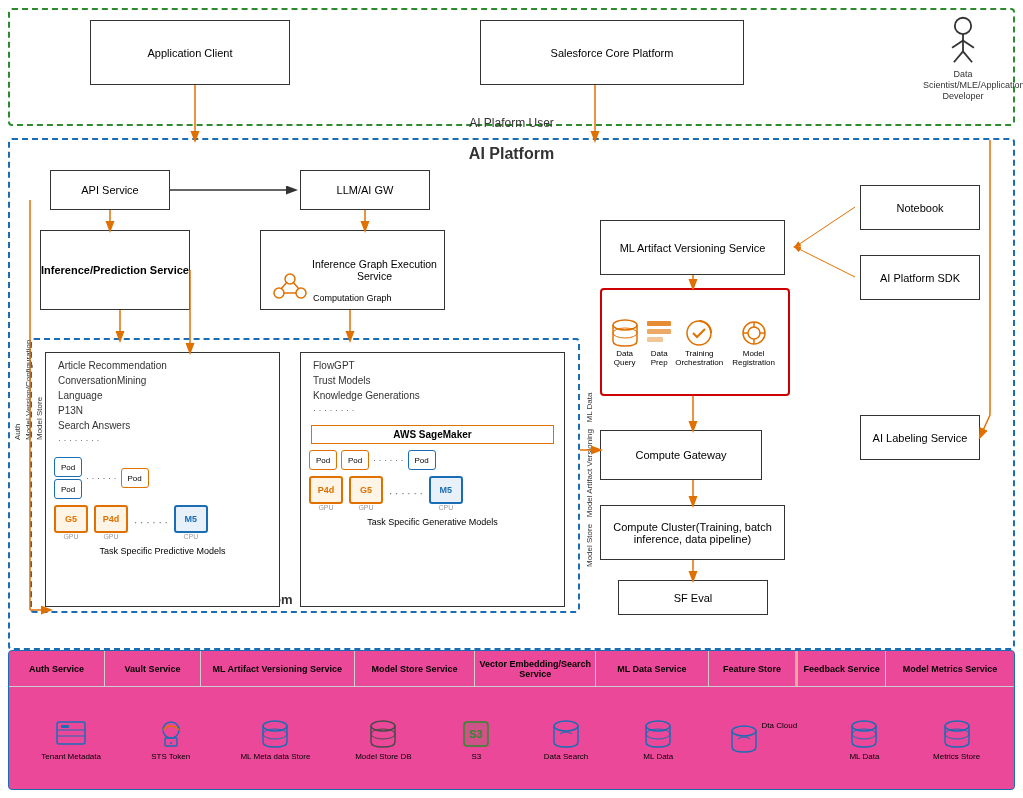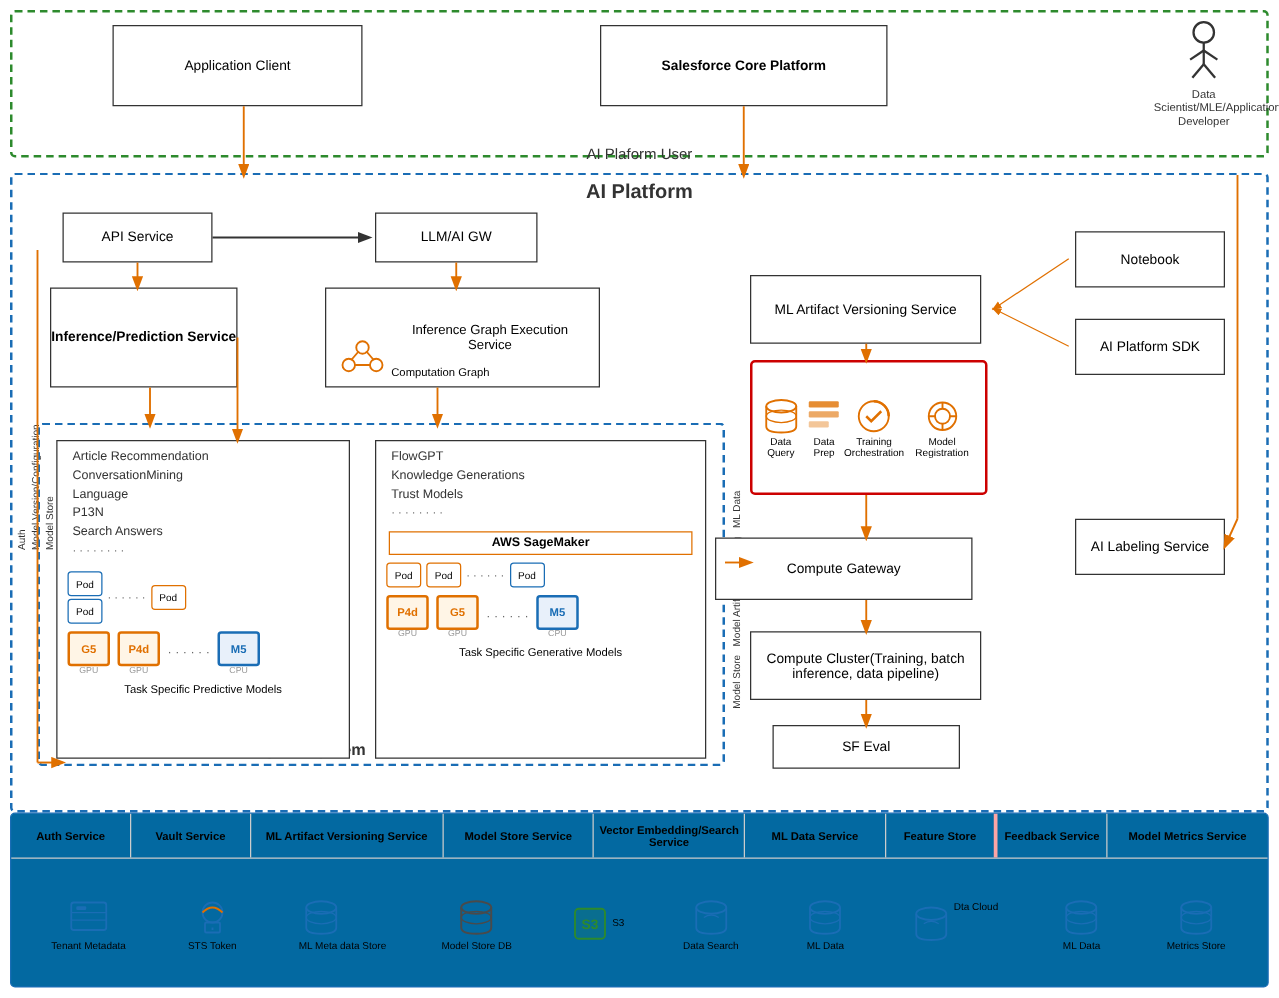--- a/index.html
+++ b/index.html
@@ -35,23 +35,22 @@
     .app-client-box {
       top: 20px;
       left: 90px;
       width: 200px;
       height: 65px;
     }
 
     .salesforce-box {
       top: 20px;
       left: 480px;
-      width: 230px;
+      width: 264px;
       height: 65px;
-      font-weight: bold;
     }
 
     
     .person-icon-area {
       position: absolute;
       top: 15px;
       right: 20px;
       width: 80px;
       text-align: center;
     }
@@ -90,21 +89,21 @@
       left: 40px;
       width: 150px;
       height: 80px;
       font-weight: bold;
     }
 
     
     .inference-graph-box {
       top: 230px;
       left: 260px;
-      width: 220px;
+      width: 185px;
       height: 80px;
       padding-left: 44px;
     }
 
     
     .ml-artifact-box {
       top: 220px;
       left: 600px;
       width: 185px;
       height: 55px;
@@ -137,22 +136,22 @@
     .model-list-item {
       font-size: 10px;
       padding: 2px 6px;
       border-bottom: none;
       color: #333;
     }
 
     
     .compute-gateway-box {
       top: 430px;
-      left: 572px;
-      width: 206px;
+      left: 600px;
+      width: 162px;
       height: 50px;
     }
 
     
     .compute-cluster-box {
       top: 505px;
       left: 600px;
       width: 185px;
       height: 55px;
     }
@@ -300,22 +299,22 @@
         <div style="width:34px;height:28px;border:2px solid #1a6db5;border-radius:3px;display:flex;align-items:center;justify-content:center;font-size:9px;font-weight:bold;color:#1a6db5;background:#e8f0fa;">M5</div>
         <div style="font-size:7px;color:#999;">CPU</div>
       </div>
     </div>
     <div style="text-align:center;font-size:9px;padding:3px;">Task Specific Predictive Models</div>
   </div>
 
   <div style="position:absolute;top:352px;left:300px;width:265px;height:255px;border:1.5px solid #333;background:#fff;">
     <div class="models-section">
       <div class="model-list-item">FlowGPT</div>
+      <div class="model-list-item">Trust Models</div>
       <div class="model-list-item">Knowledge Generations</div>
-      <div class="model-list-item">Trust Models</div>
       <div style="font-size:9px;padding:2px 6px;color:#666;">· · · · · · · ·</div>
     </div>
 
     <div style="text-align:center;font-size:10px;font-weight:bold;border:1.5px solid #e07000;margin:3px 10px;padding:3px;">AWS SageMaker</div>
 
     <div style="display:flex;align-items:center;gap:4px;padding:3px 8px;">
       <div style="display:flex;flex-direction:column;align-items:center;">
         <div style="width:28px;height:20px;border:1.5px solid #e07000;border-radius:3px;display:flex;align-items:center;justify-content:center;font-size:8px;">Pod</div>
       </div>
       <div style="display:flex;flex-direction:column;align-items:center;">
@@ -396,21 +395,21 @@
   </div>
 
   <div class="box compute-cluster-box" style="position:absolute;">
     <span>Compute Cluster(Training, batch inference, data pipeline)</span>
   </div>
 
   <div class="box sf-eval-box" style="position:absolute;">
     <span>SF Eval</span>
   </div>
 
-  <div style="position:absolute;bottom:8px;left:8px;right:8px;height:140px;border:1.5px solid #1a6db5;border-radius:4px;background:#0369a1;">
+  <div style="position:absolute;bottom:8px;left:8px;right:8px;height:140px;border:1.5px solid #1a6db5;border-radius:4px;background:#ec4899;">
 
     <div style="display:flex;align-items:stretch;height:36px;border-bottom:1px solid #ccc;">
       <div style="flex:1.1;text-align:center;font-size:9px;font-weight:bold;padding:4px 2px;border-right:1px solid #ccc;display:flex;align-items:center;justify-content:center;">Auth Service</div>
       <div style="flex:1.1;text-align:center;font-size:9px;font-weight:bold;padding:4px 2px;border-right:1px solid #ccc;display:flex;align-items:center;justify-content:center;">Vault Service</div>
       <div style="flex:1.8;text-align:center;font-size:9px;font-weight:bold;padding:4px 2px;border-right:1px solid #ccc;display:flex;align-items:center;justify-content:center;">ML Artifact Versioning Service</div>
       <div style="flex:1.4;text-align:center;font-size:9px;font-weight:bold;padding:4px 2px;border-right:1px solid #ccc;display:flex;align-items:center;justify-content:center;">Model Store Service</div>
       <div style="flex:1.4;text-align:center;font-size:9px;font-weight:bold;padding:4px 2px;border-right:1px solid #ccc;display:flex;align-items:center;justify-content:center;">Vector Embedding/Search Service</div>
       <div style="flex:1.3;text-align:center;font-size:9px;font-weight:bold;padding:4px 2px;border-right:1px solid #ccc;display:flex;align-items:center;justify-content:center;">ML Data Service</div>
       <div style="flex:1;text-align:center;font-size:9px;font-weight:bold;padding:4px 2px;border-right:3px solid #fca5a5;display:flex;align-items:center;justify-content:center;">Feature Store</div>
       <div style="flex:1;text-align:center;font-size:9px;font-weight:bold;padding:4px 2px;border-right:1px solid #ccc;display:flex;align-items:center;justify-content:center;">Feedback Service</div>
@@ -432,39 +431,39 @@
       <div style="display:flex;flex-direction:column;align-items:center;min-width:50px;">
         <svg width="36" height="36" viewBox="0 0 36 36">
           <circle cx="18" cy="14" r="8" fill="none" stroke="#1a6db5" stroke-width="1.5"></circle>
           <path d="M10 14 Q18 6 26 14" fill="none" stroke="#e07000" stroke-width="1.5"></path>
           <rect x="12" y="22" width="12" height="8" rx="1" fill="none" stroke="#1a6db5" stroke-width="1.5"></rect>
           <line x1="18" y1="26" x2="18" y2="28" stroke="#1a6db5" stroke-width="1.5"></line>
         </svg>
         <div style="font-size:8px;text-align:center;line-height:1.2;">STS Token</div>
       </div>
 
-      <div style="display:flex;flex-direction:column;align-items:flex-start;min-width:55px;">
+      <div style="display:flex;flex-direction:column;align-items:center;min-width:55px;">
         <svg width="36" height="36" viewBox="0 0 36 36">
           <ellipse cx="18" cy="10" rx="12" ry="5" fill="none" stroke="#1a6db5" stroke-width="1.5"></ellipse>
           <path d="M6 10 L6 26 Q6 31 18 31 Q30 31 30 26 L30 10" fill="none" stroke="#1a6db5" stroke-width="1.5"></path>
           <ellipse cx="18" cy="18" rx="12" ry="5" fill="none" stroke="#1a6db5" stroke-width="1"></ellipse>
         </svg>
         <div style="font-size:8px;text-align:center;line-height:1.2;">ML Meta data Store</div>
       </div>
 
       <div style="display:flex;flex-direction:column;align-items:center;min-width:50px;">
         <svg width="36" height="36" viewBox="0 0 36 36">
           <ellipse cx="18" cy="10" rx="12" ry="5" fill="none" stroke="#4a4a4a" stroke-width="1.5"></ellipse>
           <path d="M6 10 L6 26 Q6 31 18 31 Q30 31 30 26 L30 10" fill="none" stroke="#4a4a4a" stroke-width="1.5"></path>
           <ellipse cx="18" cy="18" rx="12" ry="5" fill="none" stroke="#4a4a4a" stroke-width="1"></ellipse>
         </svg>
         <div style="font-size:8px;text-align:center;line-height:1.2;">Model Store DB</div>
       </div>
 
-      <div style="display:flex;flex-direction:row;align-items:center;min-width:40px;">
+      <div style="display:flex;flex-direction:column;align-items:center;min-width:40px;">
         <svg width="36" height="36" viewBox="0 0 36 36">
           <rect x="6" y="6" width="24" height="24" rx="3" fill="#2d8a2d" opacity="0.15"></rect>
           <rect x="6" y="6" width="24" height="24" rx="3" fill="none" stroke="#2d8a2d" stroke-width="1.5"></rect>
           <text x="18" y="22" text-anchor="middle" font-size="11" fill="#2d8a2d" font-weight="bold">S3</text>
         </svg>
         <div style="font-size:8px;text-align:center;line-height:1.2;">S3</div>
       </div>
 
       <div style="display:flex;flex-direction:column;align-items:center;min-width:50px;">
         <svg width="36" height="36" viewBox="0 0 36 36">

